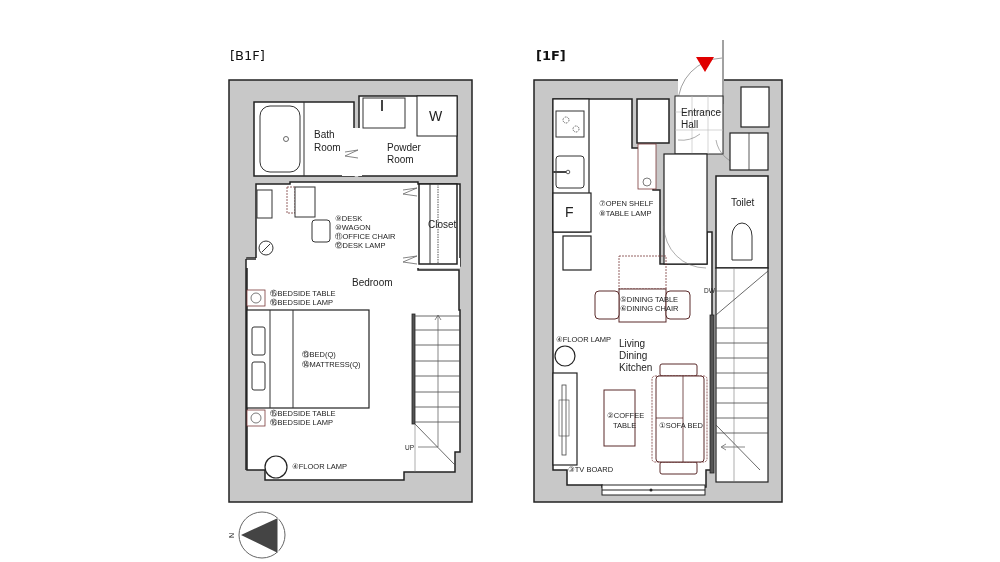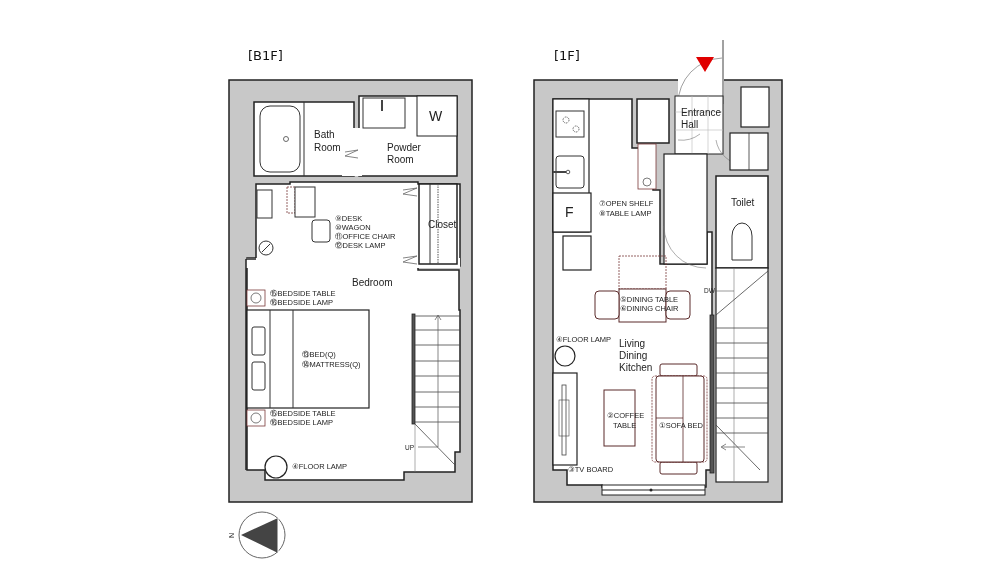--- a/index.html
+++ b/index.html
@@ -1,29 +1,29 @@
 <!DOCTYPE html>
 <html><head>
   <meta charset="utf-8">
   <style>
     html, body { margin: 0; padding: 0; background: #ffffff; }
     body { width: 1000px; height: 562px; position: relative; overflow: hidden;
            font-family: "Liberation Sans", sans-serif; }
     .floor-title { position: absolute; font-size: 13px; color: #111;
-                   font-family: "DejaVu Sans", sans-serif; margin-left: 18px; }
+                   font-family: "DejaVu Sans", sans-serif; }
     svg { position: absolute; left: 0; top: 0; }
     .lbl { font-family: "Liberation Sans", sans-serif; fill: #222; }
     .room { font-size: 10px; }
     .furn { font-size: 7.5px; }
   </style>
 </head>
 <body>
 
 <div class="floor-title" style="left:230px; top:48px;">[B1F]</div>
-<div class="floor-title" style="left:536px; top:48px;">[1F]</div>
+<div class="floor-title" style="left:536px; top:48px;font-weight:bold;">[1F]</div>
 
 <svg width="1000" height="562" viewBox="0 0 1000 562" xmlns="http://www.w3.org/2000/svg">
 
   <g>
 
     <rect x="229" y="80" width="243" height="422" fill="#c8c8c8" stroke="#222" stroke-width="1.5"></rect>
 
     <rect x="254" y="102" width="100" height="74" fill="#fff" stroke="#222" stroke-width="1.5"></rect>
     <rect x="260" y="106" width="40" height="66" rx="10" fill="#fff" stroke="#333" stroke-width="1"></rect>
     <circle cx="286" cy="139" r="2.5" fill="none" stroke="#444" stroke-width="0.8"></circle>

